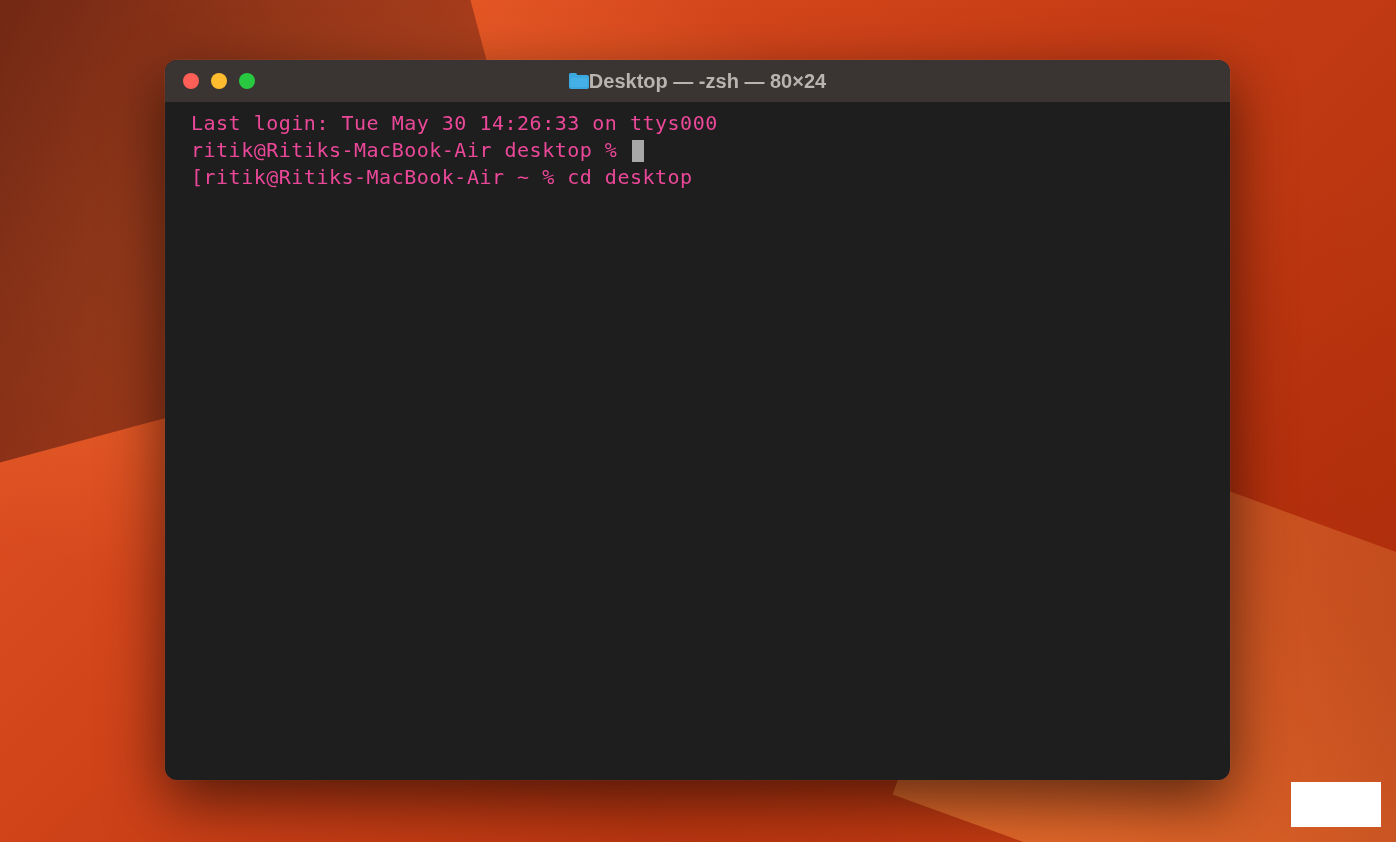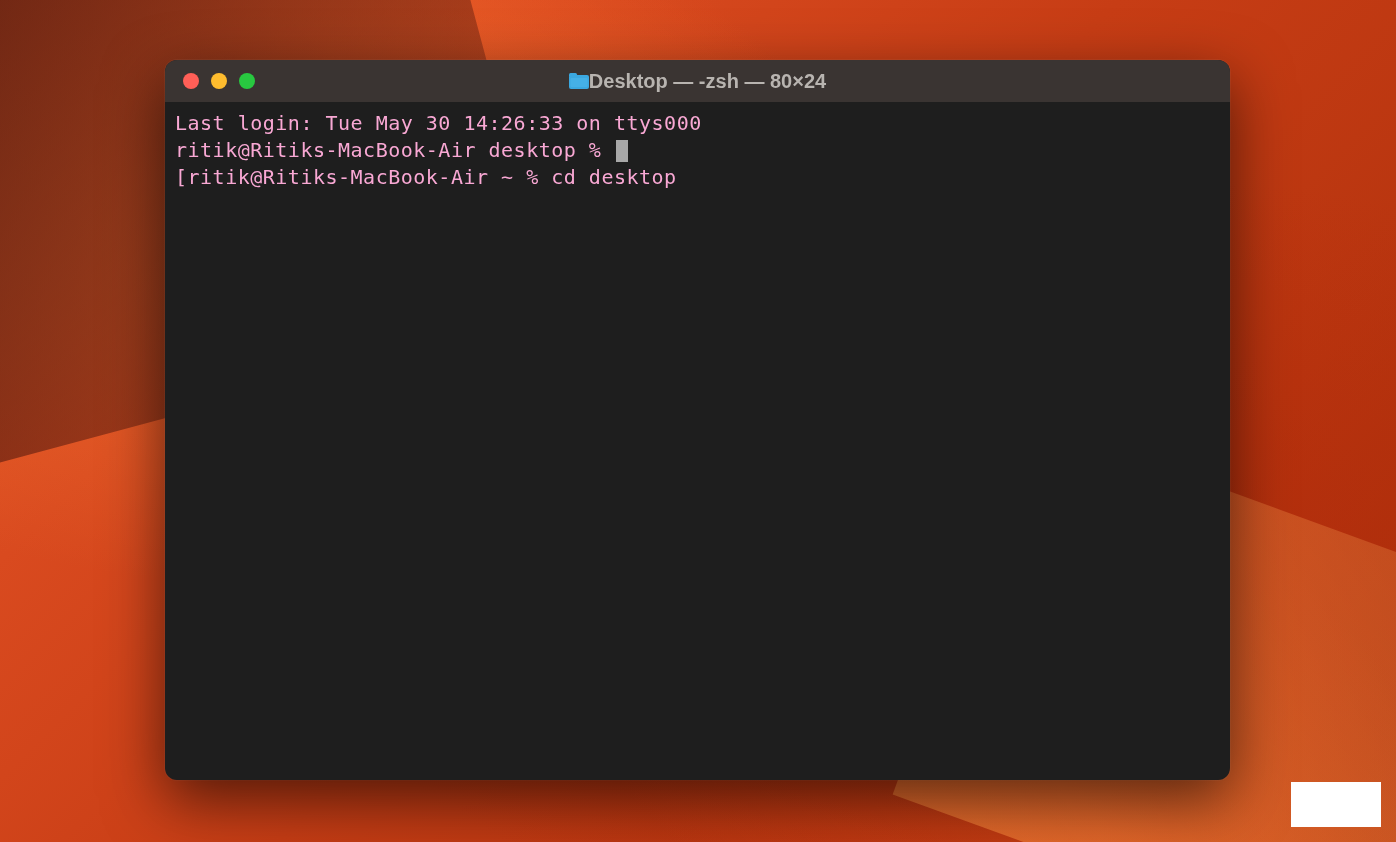--- a/index.html
+++ b/index.html
@@ -97,22 +97,22 @@
       display: inline-block;
     }
     .window-title {
       color: #b8b4b0;
       font-size: 20px;
       font-weight: 600;
       font-family: -apple-system, BlinkMacSystemFont, "Segoe UI", sans-serif;
     }
     .terminal-content {
       flex: 1;
-      padding: 8px 10px;
-      color: #f9a8d4;
+      padding: 8px 26px;
+      color: #ec4899;
       font-size: 20px;
       line-height: 1.35;
       font-family: "SF Mono", "Menlo", "Monaco", monospace;
       letter-spacing: 0.5px;
     }
     .terminal-line {
       white-space: pre;
     }
     .cursor-block {
       display: inline-block;

